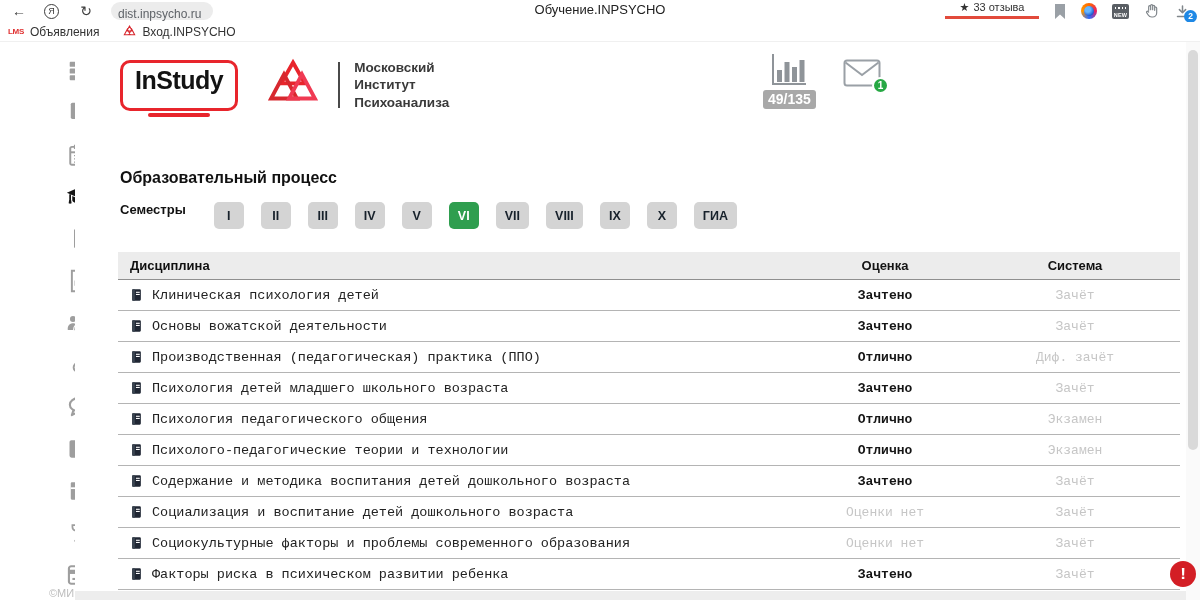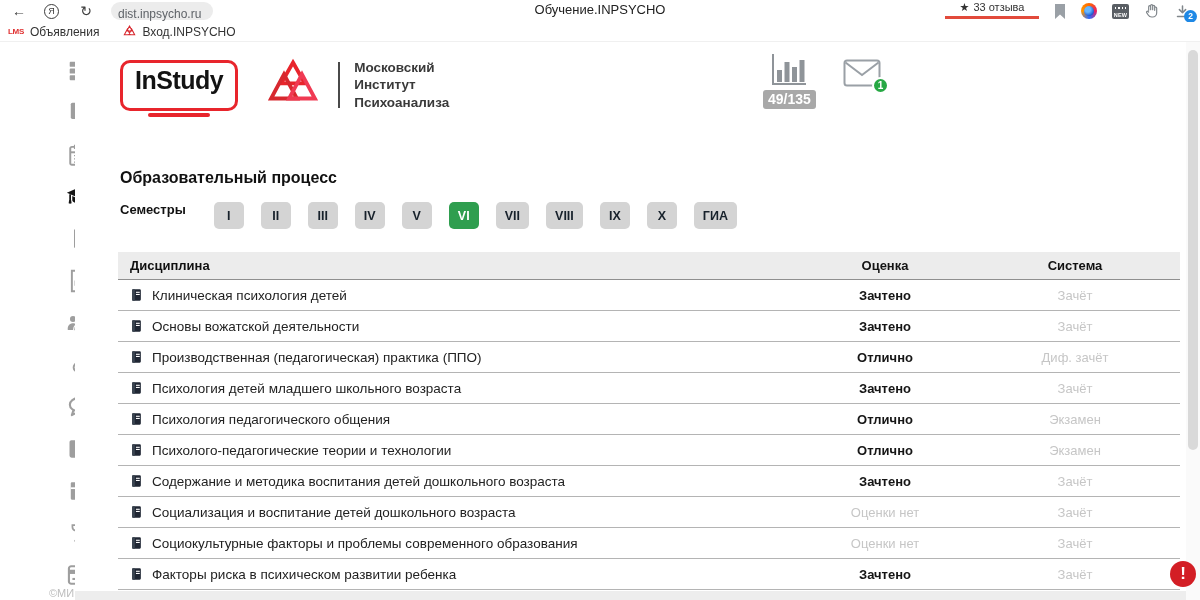--- a/index.html
+++ b/index.html
@@ -67,21 +67,21 @@
   .sem-btn { min-width:30px; height:27px; background:#d4d4d4; border-radius:5px; margin-right:17px;
     display:flex; align-items:center; justify-content:center; font-weight:bold; font-size:12.5px;
     color:#17212b; padding:0 9px; cursor:pointer; }
   .sem-btn.active { background:#2f9e4f; color:#fff; }
   .sem-btn.wide { padding:0 15px; }
   
   .table { position:absolute; left:43px; top:210px; right:6px; }
   .thead { height:28px; background:#ececec; display:flex; align-items:center; font-weight:bold;
     font-size:13px; color:#111; border-bottom:1px solid #8f8f8f; }
   .trow { height:31px; display:flex; align-items:center; border-bottom:1px solid #b4b4b4;
-    font-size:13.5px; color:#222; position:relative; cursor:pointer; }
+    font-size:13.5px; color:#222; position:relative; cursor:pointer;font-family:Liberation Mono, monospace; }
   .cell-name { flex:1; display:flex; align-items:center; gap:9px; padding-left:12px; overflow:hidden; white-space:nowrap;}
   .cell-grade { width:170px; text-align:center; font-weight:bold; color:#151515; font-size:13px; }
   .cell-system { width:210px; text-align:center; color:#c6c6c6; font-size:13px; font-weight:normal; }
   .trow.muted .cell-grade { color:#c6c6c6; font-weight:normal; }
   .err-badge { position:absolute; right:-16px; top:2px; width:26px; height:26px; border-radius:50%;
     background:#d31e25; color:#fff; font-weight:bold; font-size:17px; display:flex; align-items:center;
     justify-content:center; z-index:6; cursor:pointer;}
   .bottom-strip { position:absolute; left:75px; right:0; bottom:0; height:9px; background:#ededed; }
   
   .scrollbar { position:absolute; right:0; top:42px; width:14px; bottom:0; background:#fafafa; }

